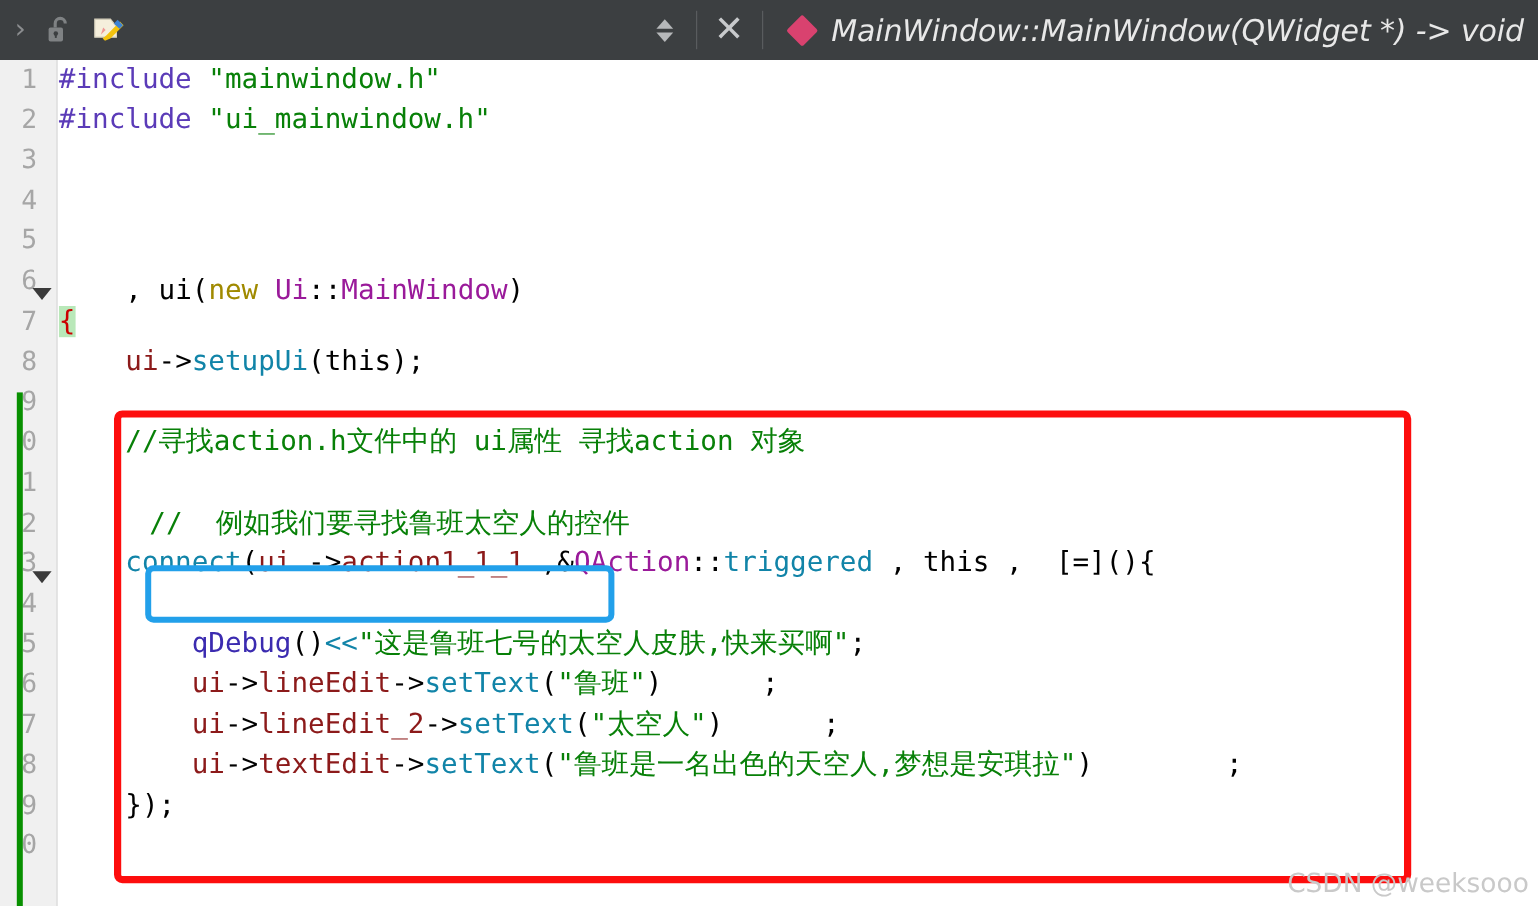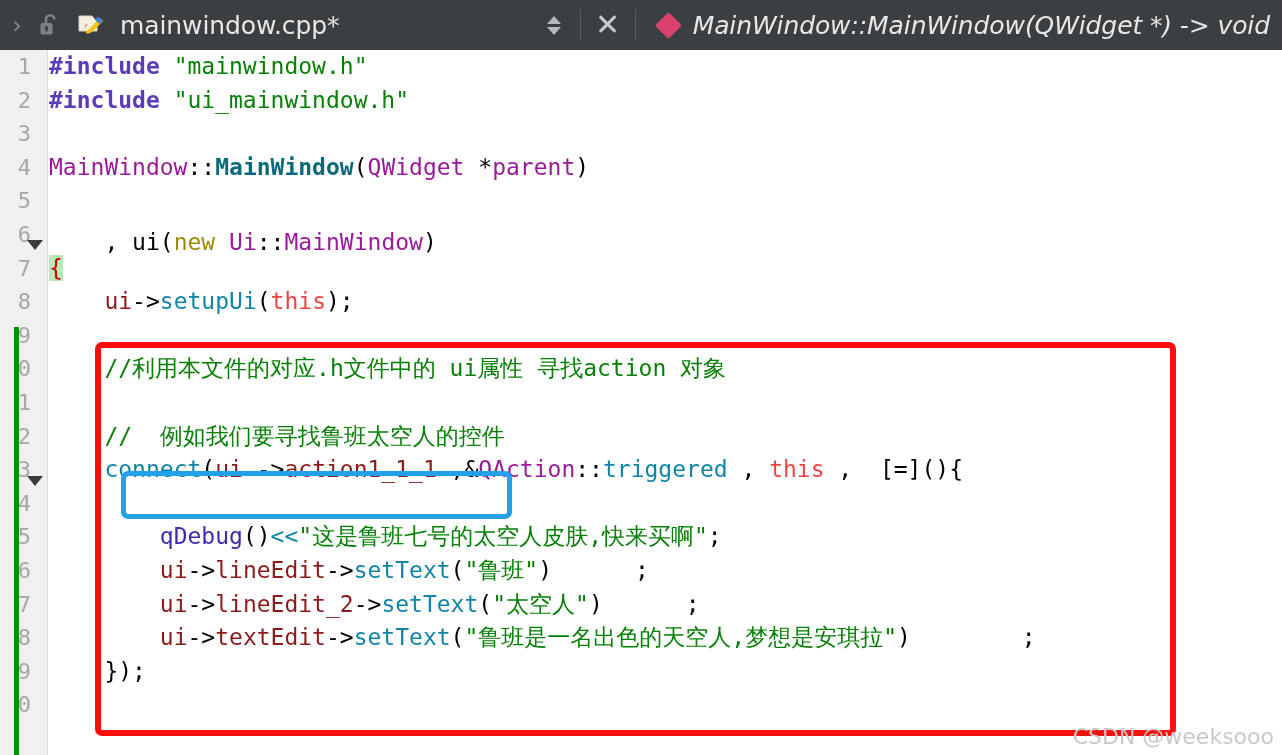--- a/index.html
+++ b/index.html
@@ -145,31 +145,31 @@
     left: 0;
     height: 33.6px;
     line-height: 33.6px;
     font-family: "DejaVu Sans Mono", monospace;
     font-size: 23px;
     white-space: pre;
     color: #000000;
   }
 
   
-  .t-pre   { color: #5b3bb8; font-weight: bold; }
+  .t-pre   { color: #5b3bb8; }
   .t-str   { color: #088008; }
   .t-cls   { color: #9a1a9a; }
   .t-ctor  { color: #0b6a7a; font-weight: bold; }
   .t-kw    { color: #a08a00; }
   .t-kw2   { color: #1e3fa8; font-style: italic; }
   .t-fn    { color: #1184a8; }
   .t-var   { color: #8c1a1a; }
   .t-op    { color: #000000; }
   .t-cmt   { color: #088008; }
-  .t-this  { color: #ef4444; }
+  .t-this  { color: #000000; }
   .t-brace-hl {
     color: #cc0000;
     background: #b9e8b9;
   }
   .t-qdebug { color: #3b2bb0; margin-top: 38px; }
 
   
   .red-box {
     position: absolute;
     left: 95px; top: 342px;
@@ -215,21 +215,20 @@
 
     <div class="tb-icon-slot">
       <svg width="30" height="30" viewBox="0 0 30 30" aria-hidden="true">
         <path d="M4 21 L4 6 L17 6 L22 12 L22 21 Z" fill="#f5efdc" stroke="#d8d2bd" stroke-width="1"></path>
         <path d="M9 19 L13 15 L11 13 Z" fill="#e88" opacity="0.85"></path>
         <path d="M10.5 22 L14 19.2 L25 8 L28 11 L17 22 L12.5 24 Z" fill="#f2c20e"></path>
         <path d="M23 6.5 L27.5 11 L24.5 14 L20 9.5 Z" fill="#3b82d6"></path>
       </svg>
     </div>
 
-    <div class="tb-filename">mainwindow.cpp*</div>
 
     <div class="tb-spacer"></div>
 
     <div class="tb-updown">
       <div class="tri-up"></div>
       <div class="tri-dn"></div>
     </div>
 
     <div class="tb-sep"></div>
 
@@ -267,28 +266,27 @@
       </div>
     <div class="change-bar" style="top:277px;height:428px;"></div>
     <div class="fold-arrow" style="top:190px;"></div>
     <div class="fold-arrow" style="top:426px;"></div>
   </div>
 
   <div class="code" id="code-area">
       <div class="line" style="top: 0px;"><span class="t-pre">#include </span><span class="t-str">"mainwindow.h"</span></div>
       <div class="line" style="top: 33.6px;"><span class="t-pre">#include </span><span class="t-str">"ui_mainwindow.h"</span></div>
       <div class="line" style="top: 67.2px;">&nbsp;</div>
-      <div class="line" style="top: 100.8px;"><span class="t-cls">MainWindow</span><span class="t-op">::</span><span class="t-ctor">MainWindow</span><span class="t-op">(</span><span class="t-cls">QWidget</span><span class="t-op"> *</span><span class="t-cls">parent</span><span class="t-op">)</span></div>
       <div class="line" style="top: 176px;"><span class="t-op">    , </span><span class="t-op">ui</span><span class="t-op">(</span><span class="t-kw">new</span><span class="t-op"> </span><span class="t-cls">Ui</span><span class="t-op">::</span><span class="t-cls">MainWindow</span><span class="t-op">)</span></div>
       <div class="line" style="top: 201.6px;"><span class="t-brace-hl">{</span></div>
       <div class="line" style="top: 235.2px;"><span class="t-op">    </span><span class="t-var">ui</span><span class="t-op">-&gt;</span><span class="t-fn">setupUi</span><span class="t-op">(</span><span class="t-this">this</span><span class="t-op">);</span></div>
       <div class="line" style="top: 268.8px;">&nbsp;</div>
-      <div class="line" style="top: 302.4px;"><span class="t-cmt">    //利用本文件的对应.h文件中的 ui属性 寻找action 对象</span></div>
+      <div class="line" style="top: 302.4px;"><span class="t-cmt">    //寻找action.h文件中的 ui属性 寻找action 对象</span></div>
       <div class="line" style="top: 336px;">&nbsp;</div>
-      <div class="line" style="top: 369.6px;"><span class="t-cmt">    //  例如我们要寻找鲁班太空人的控件</span></div>
+      <div class="line" style="top: 369.6px; padding-left: 20px;"><span class="t-cmt">    //  例如我们要寻找鲁班太空人的控件</span></div>
       <div class="line" style="top: 403.2px;"><span class="t-op">    </span><span class="t-fn">connect</span><span class="t-op">(</span><span class="t-var">ui</span><span class="t-op"> -&gt;</span><span class="t-var">action1_1_1</span><span class="t-op"> ,&amp;</span><span class="t-cls">QAction</span><span class="t-op">::</span><span class="t-fn">triggered</span><span class="t-op"> , </span><span class="t-this">this</span><span class="t-op"> ,  [=](){</span></div>
       <div class="line" style="top: 436.8px;">&nbsp;</div>
       <div class="line" style="top: 470.4px;"><span class="t-op">        </span><span class="t-qdebug">qDebug</span><span class="t-op">()</span><span class="t-fn">&lt;&lt;</span><span class="t-str">"这是鲁班七号的太空人皮肤,快来买啊"</span><span class="t-op">;</span></div>
       <div class="line" style="top: 504px;"><span class="t-op">        </span><span class="t-var">ui</span><span class="t-op">-&gt;</span><span class="t-var">lineEdit</span><span class="t-op">-&gt;</span><span class="t-fn">setText</span><span class="t-op">(</span><span class="t-str">"鲁班"</span><span class="t-op">)      ;</span></div>
       <div class="line" style="top: 537.6px;"><span class="t-op">        </span><span class="t-var">ui</span><span class="t-op">-&gt;</span><span class="t-var">lineEdit_2</span><span class="t-op">-&gt;</span><span class="t-fn">setText</span><span class="t-op">(</span><span class="t-str">"太空人"</span><span class="t-op">)      ;</span></div>
       <div class="line" style="top: 571.2px;"><span class="t-op">        </span><span class="t-var">ui</span><span class="t-op">-&gt;</span><span class="t-var">textEdit</span><span class="t-op">-&gt;</span><span class="t-fn">setText</span><span class="t-op">(</span><span class="t-str">"鲁班是一名出色的天空人,梦想是安琪拉"</span><span class="t-op">)        ;</span></div>
       <div class="line" style="top: 604.8px;"><span class="t-op">    });</span></div>
       <div class="line" style="top: 638.4px;">&nbsp;</div>
     </div>
 

